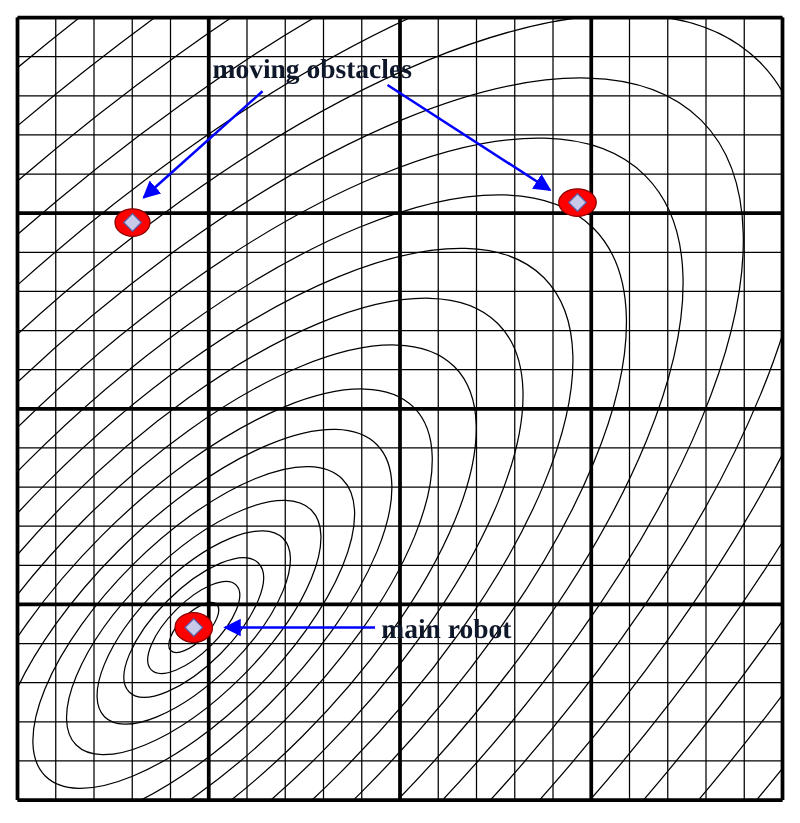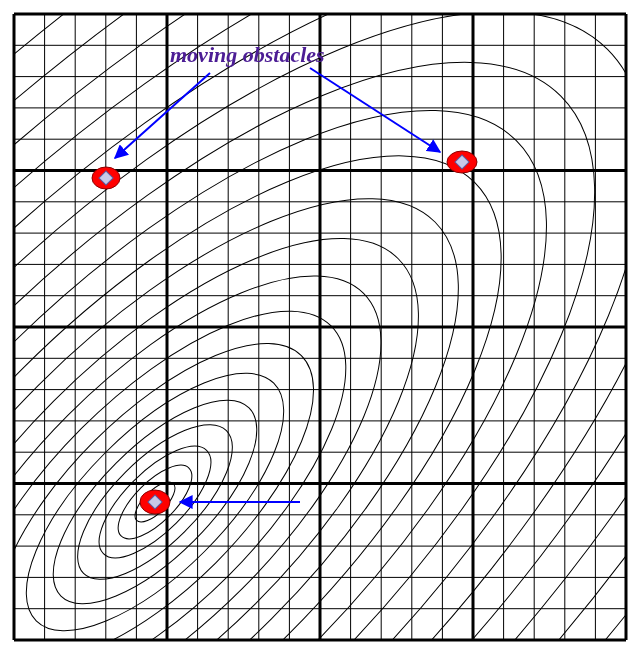--- a/index.html
+++ b/index.html
@@ -16,23 +16,22 @@
     width: 640px;
     height: 658px;
   }
   svg.plot {
     position: absolute;
     left: 0;
     top: 0;
   }
   .label {
     position: absolute;
-    color: #4c1d95;
+    color: #0f172a;
     font-weight: bold;
-    font-style: italic;
     font-size: 22px;
     white-space: nowrap;
   }
 </style>
 </head>
 <body>
 
 <div class="canvas">
 
   <svg class="plot" width="640" height="658" viewBox="0 0 640 658">
@@ -153,14 +152,15 @@
       <g>
         <ellipse cx="155" cy="502" rx="15" ry="12" fill="#ff0000" stroke="#8b0000" stroke-width="1"></ellipse>
         <rect x="150" y="497" width="10" height="10" fill="#c8c8e8" stroke="#5a5aa0" transform="rotate(45 155 502)"></rect>
       </g>
     </g>
 
   </svg>
 
   <div class="label" style="left:170px; top:42px;">moving obstacles</div>
 
+  <div class="label" style="left:305px; top:490px;">main robot</div>
 
 </div>
 
 </body></html>

